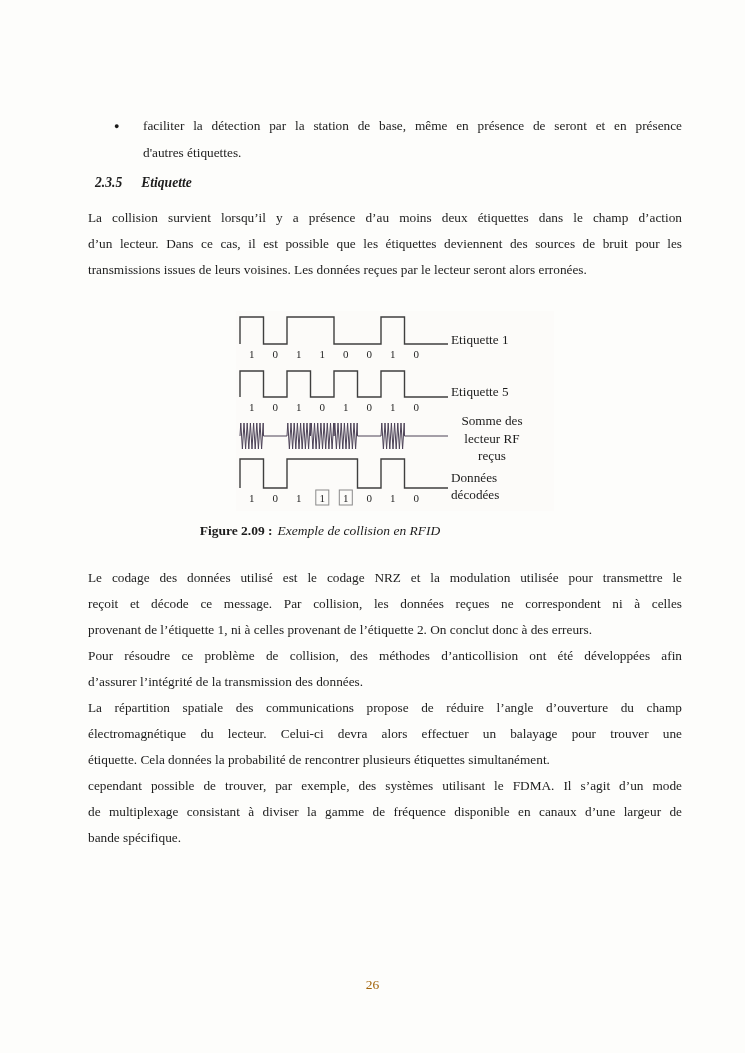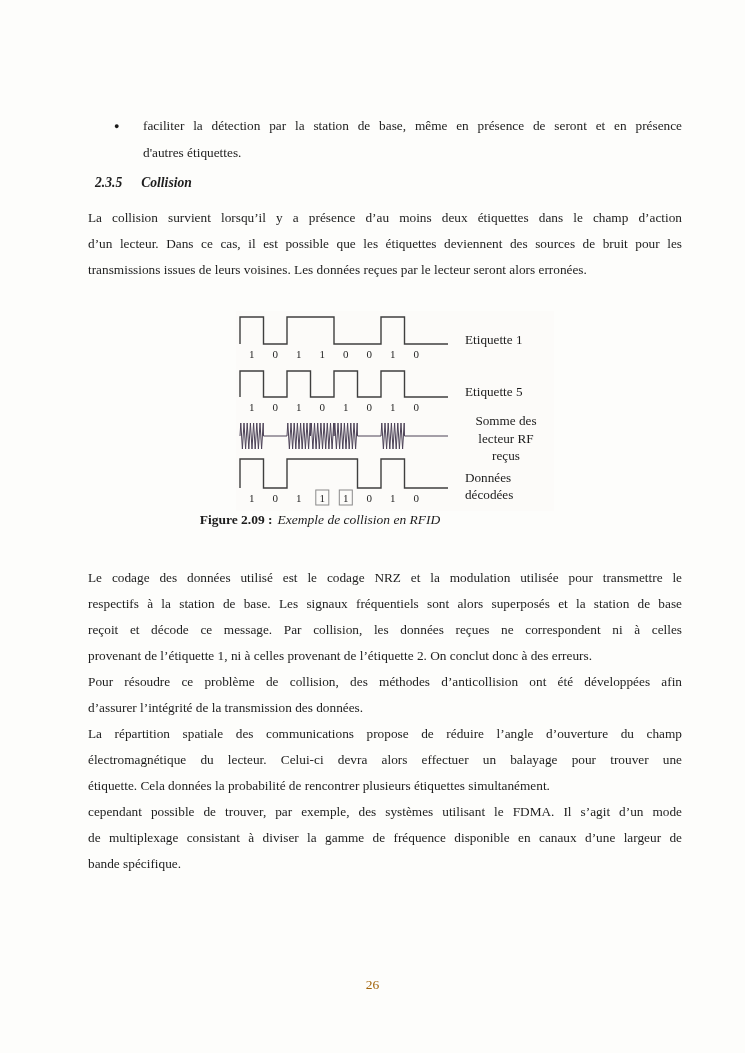--- a/index.html
+++ b/index.html
@@ -36,30 +36,30 @@
   
   .heading { left:95px; top:175px; font-size:13.6px; font-weight:bold; font-style:italic; }
   .h-title { margin-left:19px; }
 
   
   .para { left:88px; top:205px; width:594px; }
 
   
   .figure { left:236px; top:311px; width:318px; height:200px; background:#fcfbf9; }
   .figure svg { position:absolute; left:0; top:0; }
-  #fig-labels { position:absolute; left:226px; top:0; width:90px; height:200px; }
+  #fig-labels { position:absolute; left:212px; top:0; width:90px; height:200px; }
   .fig-label {
     position:absolute; left:0; width:88px;
     font-size:13.2px; line-height:17px; color:#1c1c1c;
     padding-left:3px;
   }
   .fig-label.center { text-align:center; line-height:17.5px; padding-left:0; }
 
   
-  .caption { left:0; top:512px; width:640px; text-align:center; font-size:13.5px; }
+  .caption { left:0; top:523px; width:640px; text-align:center; font-size:13.5px; }
   .cap-b { font-weight:bold; }
   .cap-i { font-style:italic; margin-left:5px; }
 
   
   .body { left:88px; top:565px; width:594px; }
 
   
   .pagenum { left:0; top:977px; width:745px; text-align:center; font-size:13.5px; color:#a16207; }
 </style>
 </head>
@@ -67,21 +67,21 @@
 
 <div class="page">
 
   <span class="abs bullet-marker">●</span>
   <div class="abs bullet-lines" id="bullet-lines">
       <div class="jline">faciliter la détection par la station de base, même en présence de seront et en présence</div>
       <div class="jline last">d'autres étiquettes.</div>
     </div>
 
   <div class="abs heading">
-    <span class="h-num">2.3.5</span><span class="h-title">Collision</span>
+    <span class="h-num">2.3.5</span><span class="h-title">Etiquette</span>
   </div>
 
   <div class="abs para" id="intro-para">
       <div class="jline body-line">La collision survient lorsqu’il y a présence d’au moins deux étiquettes dans le champ d’action</div>
       <div class="jline body-line">d’un lecteur. Dans ce cas, il est possible que les étiquettes deviennent des sources de bruit pour les</div>
       <div class="jline body-line last">transmissions issues de leurs voisines. Les données reçues par le lecteur seront alors erronées.</div>
     </div>
 
   <div class="abs figure">
     <svg id="fig-svg" width="214" height="200" viewBox="0 0 214 200">
@@ -135,21 +135,20 @@
       </div>
   </div>
 
   <div class="abs caption">
     <span class="cap-b">Figure 2.09 :</span><span class="cap-i">Exemple de collision en RFID</span>
   </div>
 
   <div class="abs body" id="body-paras">
       <div>
         <div class="jline body-line">Le codage des données utilisé est le codage NRZ et la modulation utilisée pour transmettre le</div>
-        <div class="jline body-line">respectifs à la station de base. Les signaux fréquentiels sont alors superposés et la station de base</div>
         <div class="jline body-line">reçoit et décode ce message. Par collision, les données reçues ne correspondent ni à celles</div>
         <div class="jline body-line last">provenant de l’étiquette 1, ni à celles provenant de l’étiquette 2. On conclut donc à des erreurs.</div>
       </div>
       <div>
         <div class="jline body-line">Pour résoudre ce problème de collision, des méthodes d’anticollision ont été développées afin</div>
         <div class="jline body-line last">d’assurer l’intégrité de la transmission des données.</div>
       </div>
       <div>
         <div class="jline body-line">La répartition spatiale des communications propose de réduire l’angle d’ouverture du champ</div>
         <div class="jline body-line">électromagnétique du lecteur. Celui-ci devra alors effectuer un balayage pour trouver une</div>

